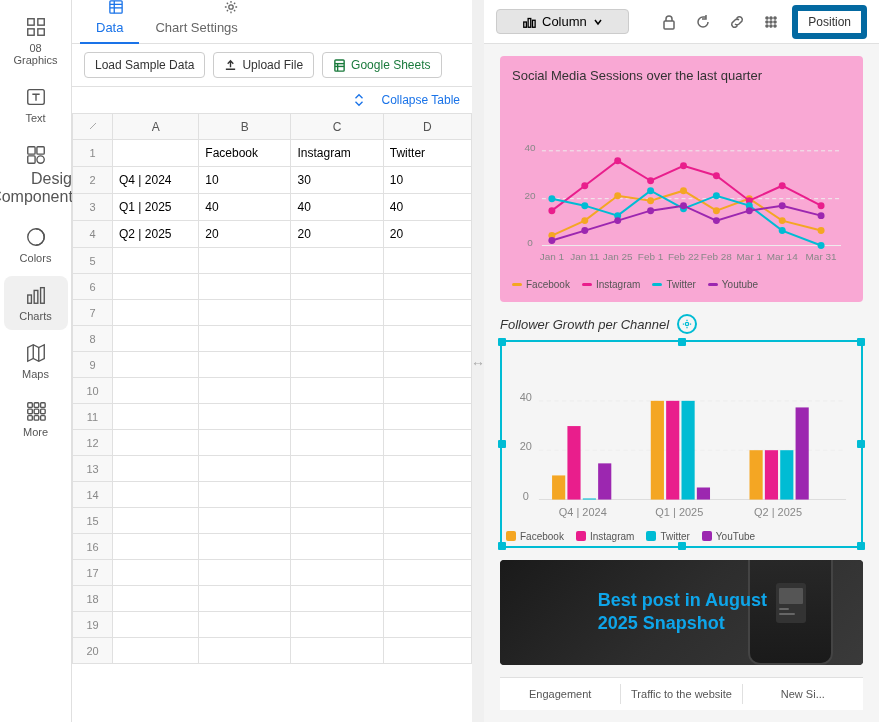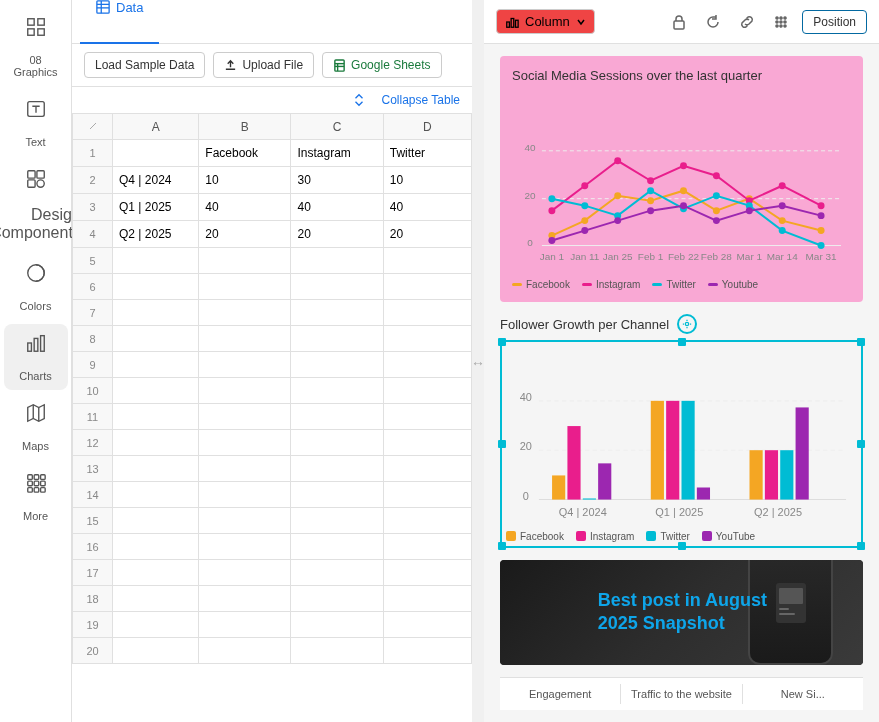--- a/index.html
+++ b/index.html
@@ -19,21 +19,21 @@
     }
     .sidebar-item {
       display: flex;
       flex-direction: column;
       align-items: center;
       justify-content: center;
       width: 64px;
       padding: 8px 4px;
       border-radius: 8px;
       cursor: pointer;
-      gap: 16px;
+      gap: 4px;
       color: #555;
       font-size: 11px;
       text-align: center;
     }
     .sidebar-item.active { background: #f0f0f0; }
     .sidebar-item svg { width: 22px; height: 22px; }
 
     
     .main-panel {
       flex: 1;
@@ -48,29 +48,30 @@
       display: flex;
       align-items: center;
       border-bottom: 1px solid #e0e0e0;
       background: #fff;
       height: 44px;
       padding: 0 8px;
       gap: 0;
     }
     .tab {
       display: flex;
-      align-items: flex-start;
+      align-items: flex-end;
       gap: 6px;
       padding: 0 16px;
       height: 44px;
       cursor: pointer;
       font-size: 13px;
       color: #666;
       border-bottom: 2px solid transparent;
       white-space: nowrap;
+      flex-direction: column;
     }
     .tab.active {
       color: #1a73e8;
       border-bottom: 2px solid #1a73e8;
     }
     .tab svg { width: 14px; height: 14px; }
 
     
     .toolbar {
       display: flex;
@@ -186,22 +187,22 @@
       background: #fff;
       border-bottom: 1px solid #e0e0e0;
       height: 44px;
     }
     .chart-type-select {
       display: flex;
       align-items: center;
       gap: 6px;
       border: 1px solid #ccc;
       border-radius: 4px;
-      padding: 4px 8px;
-      background: #ef4444;
+      padding: 4px 25px;
+      background: #e5e5e5;
       cursor: pointer;
       font-size: 13px;
     }
     .preview-toolbar-icons {
       display: flex;
       align-items: center;
       gap: 8px;
       margin-left: auto;
     }
     .toolbar-icon {
@@ -209,21 +210,21 @@
       height: 26px;
       display: flex;
       align-items: center;
       justify-content: center;
       cursor: pointer;
       color: #666;
       border-radius: 4px;
     }
     .position-btn {
       padding: 4px 10px;
-      border: 1px solid #0369a1;
+      border: 6px solid #0369a1;
       border-radius: 4px;
       background: #fff;
       cursor: pointer;
       font-size: 12px;
       color: #333;
     }
 
     
     .preview-content {
       flex: 1;
@@ -400,20 +401,27 @@
 
   <div class="tabs-bar">
     <div class="tab active">
       <svg viewBox="0 0 16 16" fill="none" stroke="currentColor" stroke-width="1.5" width="14" height="14">
         <rect x="1" y="1" width="14" height="14" rx="1"></rect>
         <line x1="1" y1="5" x2="15" y2="5"></line>
           <line x1="1" y1="9" x2="15" y2="9"></line>
           <line x1="6" y1="1" x2="6" y2="15"></line>
       </svg>
       <span>Data</span>
+    </div>
+    <div class="tab">
+      <svg viewBox="0 0 16 16" fill="none" stroke="currentColor" stroke-width="1.5" width="14" height="14">
+        <circle cx="8" cy="8" r="2.5"></circle>
+        <path d="M8 1v2M8 13v2M1 8h2M13 8h2M3.2 3.2l1.4 1.4M11.4 11.4l1.4 1.4M3.2 12.8l1.4-1.4M11.4 4.6l1.4-1.4"></path>
+      </svg>
+      <span>Chart Settings</span>
     </div>
   </div>
 
   <div class="toolbar">
     <button class="btn">
       <span>Load Sample Data</span>
     </button>
     <button class="btn">
       <svg viewBox="0 0 14 14" fill="none" stroke="currentColor" stroke-width="1.5" width="13" height="13">
         <path d="M7 2v7M4 5l3-3 3 3M2 11h10"></path>
@@ -897,21 +905,21 @@
           </div>
           <div class="legend-item">
             <div class="legend-dot" style="background:#9c27b0;"></div>
             <span>Youtube</span>
           </div>
         </div>
       </div>
     </div>
 
     <div style="position:relative;">
-      <div style="display:flex;align-items:center;gap:8px;margin-bottom:6px;">
+      <div style="display:flex;align-items:center;gap:8px;margin-bottom:6px;font-style:italic;">
         <div class="chart-card-title" style="margin-bottom:0;">Follower Growth per Channel</div>
         <div style="width:20px;height:20px;border-radius:50%;border:2px solid #00bcd4;display:flex;align-items:center;justify-content:center;">
           <svg viewBox="0 0 12 12" fill="none" stroke="#00bcd4" stroke-width="1.5" width="10" height="10">
             <circle cx="6" cy="6" r="2"></circle>
               <path d="M6 1v1.5M6 9.5V11M1 6h1.5M9.5 6H11"></path>
           </svg>
         </div>
       </div>
       <div class="bar-chart-wrapper">
         <div class="resize-corner tl"></div>

